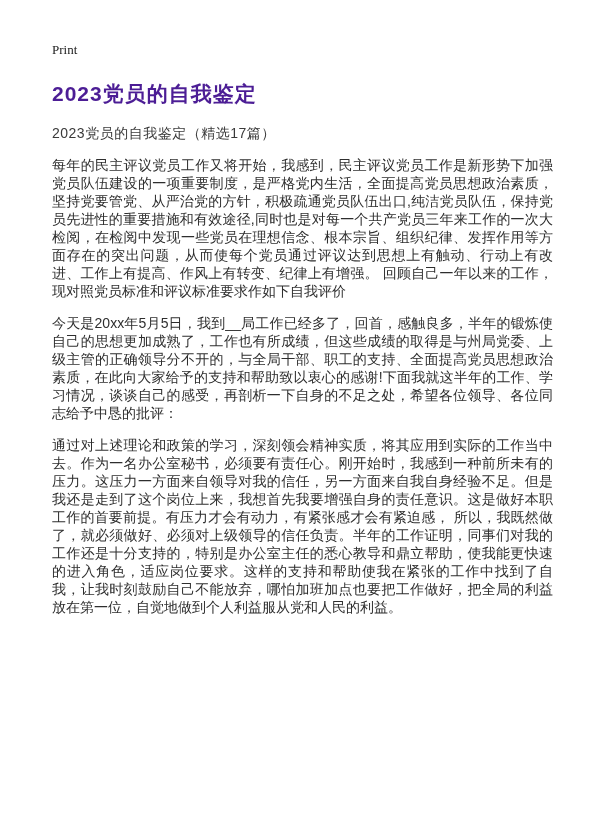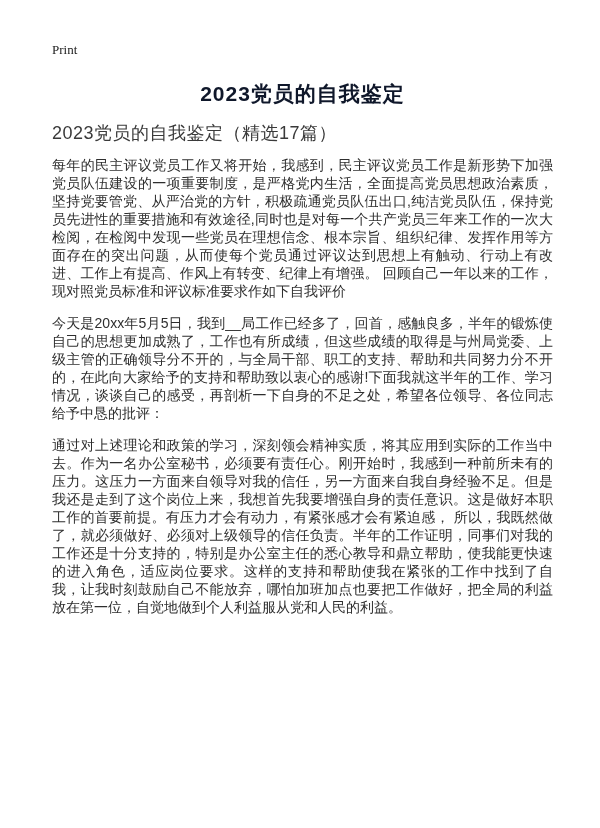--- a/index.html
+++ b/index.html
@@ -25,27 +25,26 @@
     font-family: "Liberation Serif", serif;
     font-size: 13px;
     color: #222222;
     cursor: pointer;
   }
   .doc-title {
     margin: 24px 0 0 0;
     font-size: 21px;
     line-height: 24px;
     font-weight: 700;
-    text-align: center;
-    color: #0f172a;
+    color: #4c1d95;
     letter-spacing: 1px;
   }
   .doc-subtitle {
     margin-top: 19px;
-    font-size: 18px;
+    font-size: 14px;
     line-height: 17px;
     color: #3a3a3a;
     letter-spacing: 0.5px;
   }
   .section-heading {
     margin: 15px 0 0 0;
     font-size: 15px;
     line-height: 18px;
     font-weight: 700;
     color: #161616;
@@ -67,17 +66,17 @@
 <div class="page">
   <div class="print-link">Print</div>
 
   <h1 class="doc-title">2023党员的自我鉴定</h1>
 
   <div class="doc-subtitle">2023党员的自我鉴定（精选17篇）</div>
 
 
   <p class="body-para">每年的民主评议党员工作又将开始，我感到，民主评议党员工作是新形势下加强党员队伍建设的一项重要制度，是严格党内生活，全面提高党员思想政治素质，坚持党要管党、从严治党的方针，积极疏通党员队伍出口,纯洁党员队伍，保持党员先进性的重要措施和有效途径,同时也是对每一个共产党员三年来工作的一次大检阅，在检阅中发现一些党员在理想信念、根本宗旨、组织纪律、发挥作用等方面存在的突出问题，从而使每个党员通过评议达到思想上有触动、行动上有改进、工作上有提高、作风上有转变、纪律上有增强。 回顾自己一年以来的工作，现对照党员标准和评议标准要求作如下自我评价</p>
 
-  <p class="body-para">今天是20xx年5月5日，我到__局工作已经多了，回首，感触良多，半年的锻炼使自己的思想更加成熟了，工作也有所成绩，但这些成绩的取得是与州局党委、上级主管的正确领导分不开的，与全局干部、职工的支持、帮助和共同努力分不开的，在此向大家给予的支持和帮助致以衷心的感谢!下面我就这半年的工作、学习情况，谈谈自己的感受，再剖析一下自身的不足之处，希望各位领导、各位同志给予中恳的批评：</p>
+  <p class="body-para">今天是20xx年5月5日，我到__局工作已经多了，回首，感触良多，半年的锻炼使自己的思想更加成熟了，工作也有所成绩，但这些成绩的取得是与州局党委、上级主管的正确领导分不开的，与全局干部、职工的支持、全面提高党员思想政治素质，在此向大家给予的支持和帮助致以衷心的感谢!下面我就这半年的工作、学习情况，谈谈自己的感受，再剖析一下自身的不足之处，希望各位领导、各位同志给予中恳的批评：</p>
 
 
   <p class="body-para">通过对上述理论和政策的学习，深刻领会精神实质，将其应用到实际的工作当中去。作为一名办公室秘书，必须要有责任心。刚开始时，我感到一种前所未有的压力。这压力一方面来自领导对我的信任，另一方面来自我自身经验不足。但是我还是走到了这个岗位上来，我想首先我要增强自身的责任意识。这是做好本职工作的首要前提。有压力才会有动力，有紧张感才会有紧迫感， 所以，我既然做了，就必须做好、必须对上级领导的信任负责。半年的工作证明，同事们对我的工作还是十分支持的，特别是办公室主任的悉心教导和鼎立帮助，使我能更快速的进入角色，适应岗位要求。这样的支持和帮助使我在紧张的工作中找到了自我，让我时刻鼓励自己不能放弃，哪怕加班加点也要把工作做好，把全局的利益放在第一位，自觉地做到个人利益服从党和人民的利益。</p>
 </div>
 
 </body></html>

